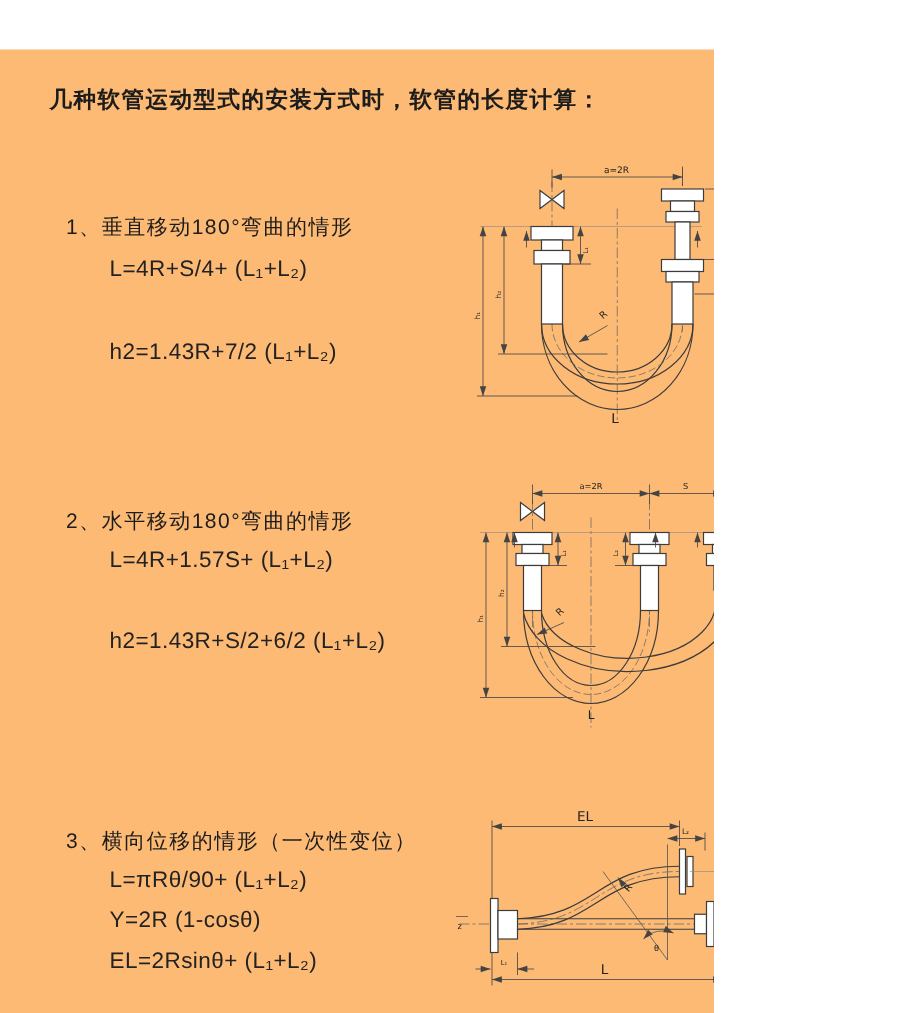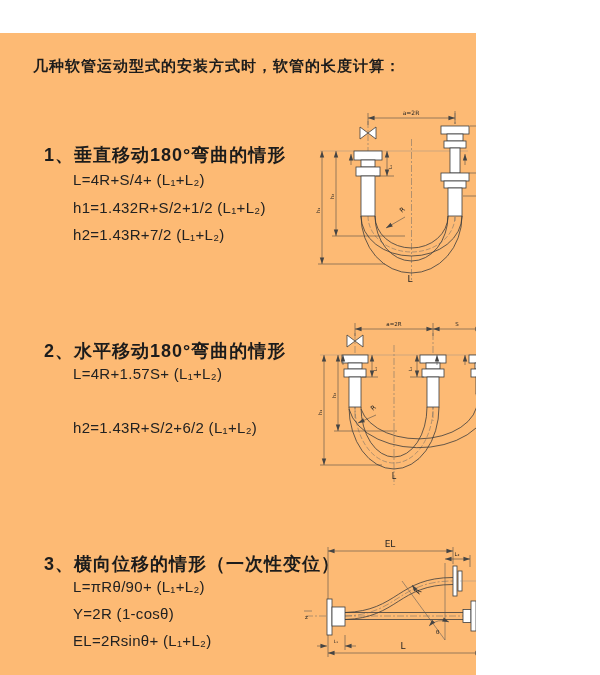--- a/index.html
+++ b/index.html
@@ -2,42 +2,41 @@
 <html><head>
 <meta charset="utf-8">
 <style>
   html,body{margin:0;padding:0;background:#ffffff;}
   .page{
     position:relative;width:476px;height:675px;background:#fdba74;overflow:hidden;
     font-family:"Liberation Sans","DejaVu Sans",sans-serif;color:#1c1c1c;margin-top:33px;
   }
   .abs{position:absolute;white-space:nowrap;}
   .doc-title{font-size:15px;font-weight:700;letter-spacing:1px;}
-  .sec-head{font-size:18px;font-weight:700;letter-spacing:1px;}
+  .sec-head{font-size:14px;font-weight:400;letter-spacing:1px;}
   .formula{font-size:15px;font-weight:400;letter-spacing:.3px;color:#222;}
   svg{position:absolute;overflow:visible;}
   svg text{fill:#222;font-family:"DejaVu Sans","Liberation Sans",sans-serif;}
   .dwg-line{stroke:#3c3c3c;stroke-width:.8;fill:none;}
   .thin{stroke:#555;stroke-width:.55;fill:none;}
   .xthin{stroke:#888;stroke-width:.4;fill:none;}
   .cl{stroke:#666;stroke-width:.5;fill:none;stroke-dasharray:7 2 2 2;}
   .dashc{stroke:#666;stroke-width:.5;fill:none;stroke-dasharray:5 2;}
   .fit{fill:#ffffff;stroke:#3c3c3c;stroke-width:.8;}
   .dim{stroke:#444;stroke-width:.55;fill:none;}
 </style>
 </head>
 <body>
 
 <div class="page">
 
   <div class="abs doc-title" style="left:33px;top:24px;">几种软管运动型式的安装方式时，软管的长度计算：</div>
 
   <div class="abs sec-head" style="left:44px;top:110px;">1、垂直移动180°弯曲的情形</div>
   <div class="abs formula" style="left:73px;top:138px;">L=4R+S/4+ (L₁+L₂)</div>
-  <div class="abs formula" style="left:73px;top:166px;">h1=1.432R+S/2+1/2 (L₁+L₂)</div>
   <div class="abs formula" style="left:73px;top:193px;">h2=1.43R+7/2 (L₁+L₂)</div>
 
   <div class="abs sec-head" style="left:44px;top:306px;text-align:center;">2、水平移动180°弯曲的情形</div>
   <div class="abs formula" style="left:73px;top:332px;">L=4R+1.57S+ (L₁+L₂)</div>
   <div class="abs formula" style="left:73px;top:386px;">h2=1.43R+S/2+6/2 (L₁+L₂)</div>
 
   <div class="abs sec-head" style="left:44px;top:519px;">3、横向位移的情形（一次性变位）</div>
   <div class="abs formula" style="left:73px;top:545px;">L=πRθ/90+ (L₁+L₂)</div>
   <div class="abs formula" style="left:73px;top:572px;">Y=2R (1-cosθ)</div>
   <div class="abs formula" style="left:73px;top:599px;">EL=2Rsinθ+ (L₁+L₂)</div>

